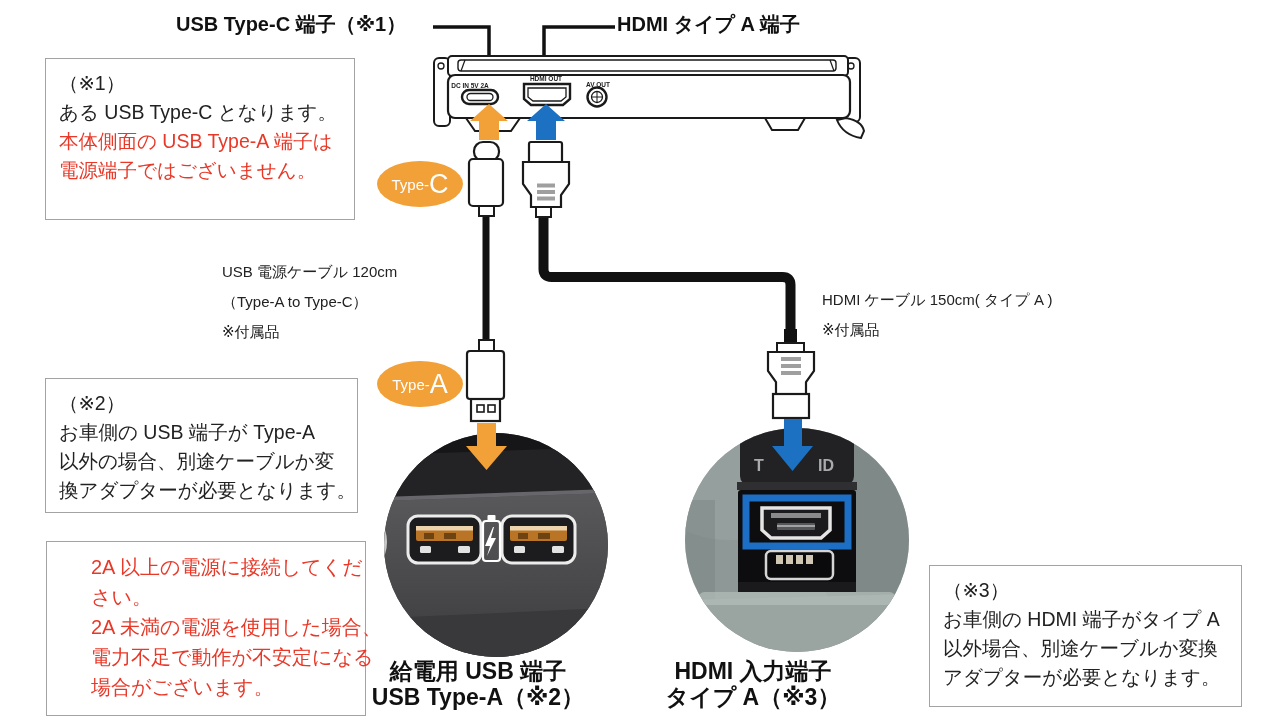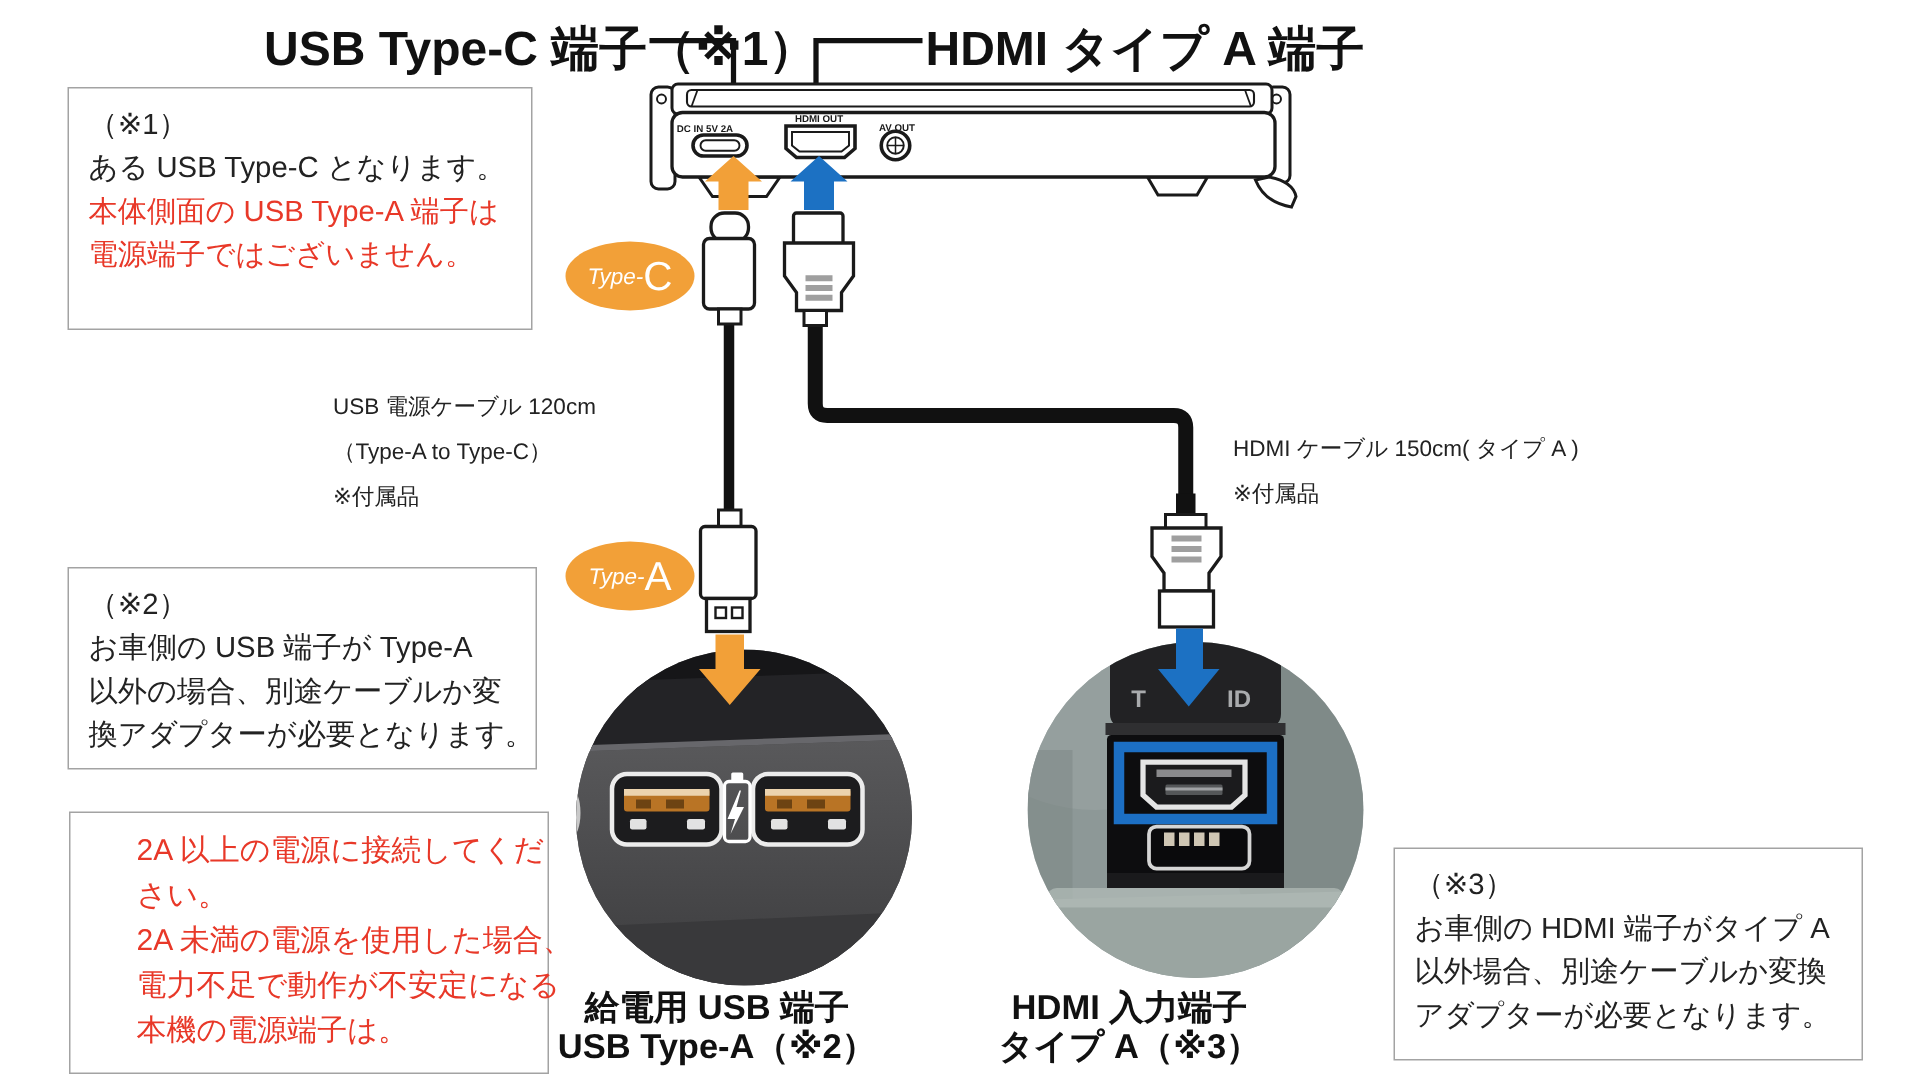--- a/index.html
+++ b/index.html
@@ -1,30 +1,30 @@
 <!DOCTYPE html>
 <html><head>
 <meta charset="utf-8">
 <style>
   html,body{margin:0;padding:0;background:#fff;}
   .stage{position:relative;width:1280px;height:720px;background:#ffffff;overflow:hidden;
          font-family:"Liberation Sans","DejaVu Sans",sans-serif;color:#1a1a1a;}
   .stage svg{position:absolute;left:0;top:0;}
-  .toplabel{position:absolute;font-size:32px;font-weight:600;white-space:nowrap;color:#111;}
+  .toplabel{position:absolute;font-size:20px;font-weight:600;white-space:nowrap;color:#111;}
   .cablelabel{position:absolute;font-size:15px;line-height:30px;white-space:nowrap;color:#222;}
   .note{position:absolute;border:1px solid #a3a3a3;background:#fff;box-sizing:border-box;
         padding:10px 13px;font-size:19.5px;line-height:29px;color:#222;white-space:nowrap;}
   .note .nline{display:block;}
   .warn{font-size:20px;line-height:30px;}
   .redtext{color:#e83828;}
   .caption{position:absolute;font-size:23px;font-weight:700;line-height:26px;text-align:center;
            white-space:nowrap;color:#111;}
   .badge{position:absolute;width:86px;height:46px;border-radius:50%;background:#f2a038;
          color:#fff;display:flex;align-items:center;justify-content:center;}
-  .badge .small{font-size:15px;font-style:italic;}
+  .badge .small{font-size:15px;}
   .badge .big{font-size:27px;line-height:1;}
 </style>
 </head>
 <body>
 
 <div class="stage">
 
   <svg width="1280" height="720" viewBox="0 0 1280 720">
     <defs>
       <clipPath id="clipL">
@@ -217,21 +217,21 @@
     <span class="nline">お車側の USB 端子が Type-A</span>
     <span class="nline">以外の場合、別途ケーブルか変</span>
     <span class="nline">換アダプターが必要となります。</span>
   </div>
 
   <div class="note warn" style="left:46px;top:541px;width:320px;height:175px;padding-left:44px;">
     <span class="nline redtext">2A 以上の電源に接続してくだ</span>
     <span class="nline redtext">さい。</span>
     <span class="nline redtext">2A 未満の電源を使用した場合、</span>
     <span class="nline redtext">電力不足で動作が不安定になる</span>
-    <span class="nline redtext">本機の電源端子は。</span>
+    <span class="nline redtext">場合がございます。</span>
   </div>
 
   <div class="note" style="left:929px;top:565px;width:313px;height:142px;">
     <span class="nline">（※3）</span>
     <span class="nline">お車側の HDMI 端子がタイプ A</span>
     <span class="nline">以外場合、別途ケーブルか変換</span>
     <span class="nline">アダプターが必要となります。</span>
   </div>
 
   <div class="caption" style="left:348px;top:658px;width:260px;">

